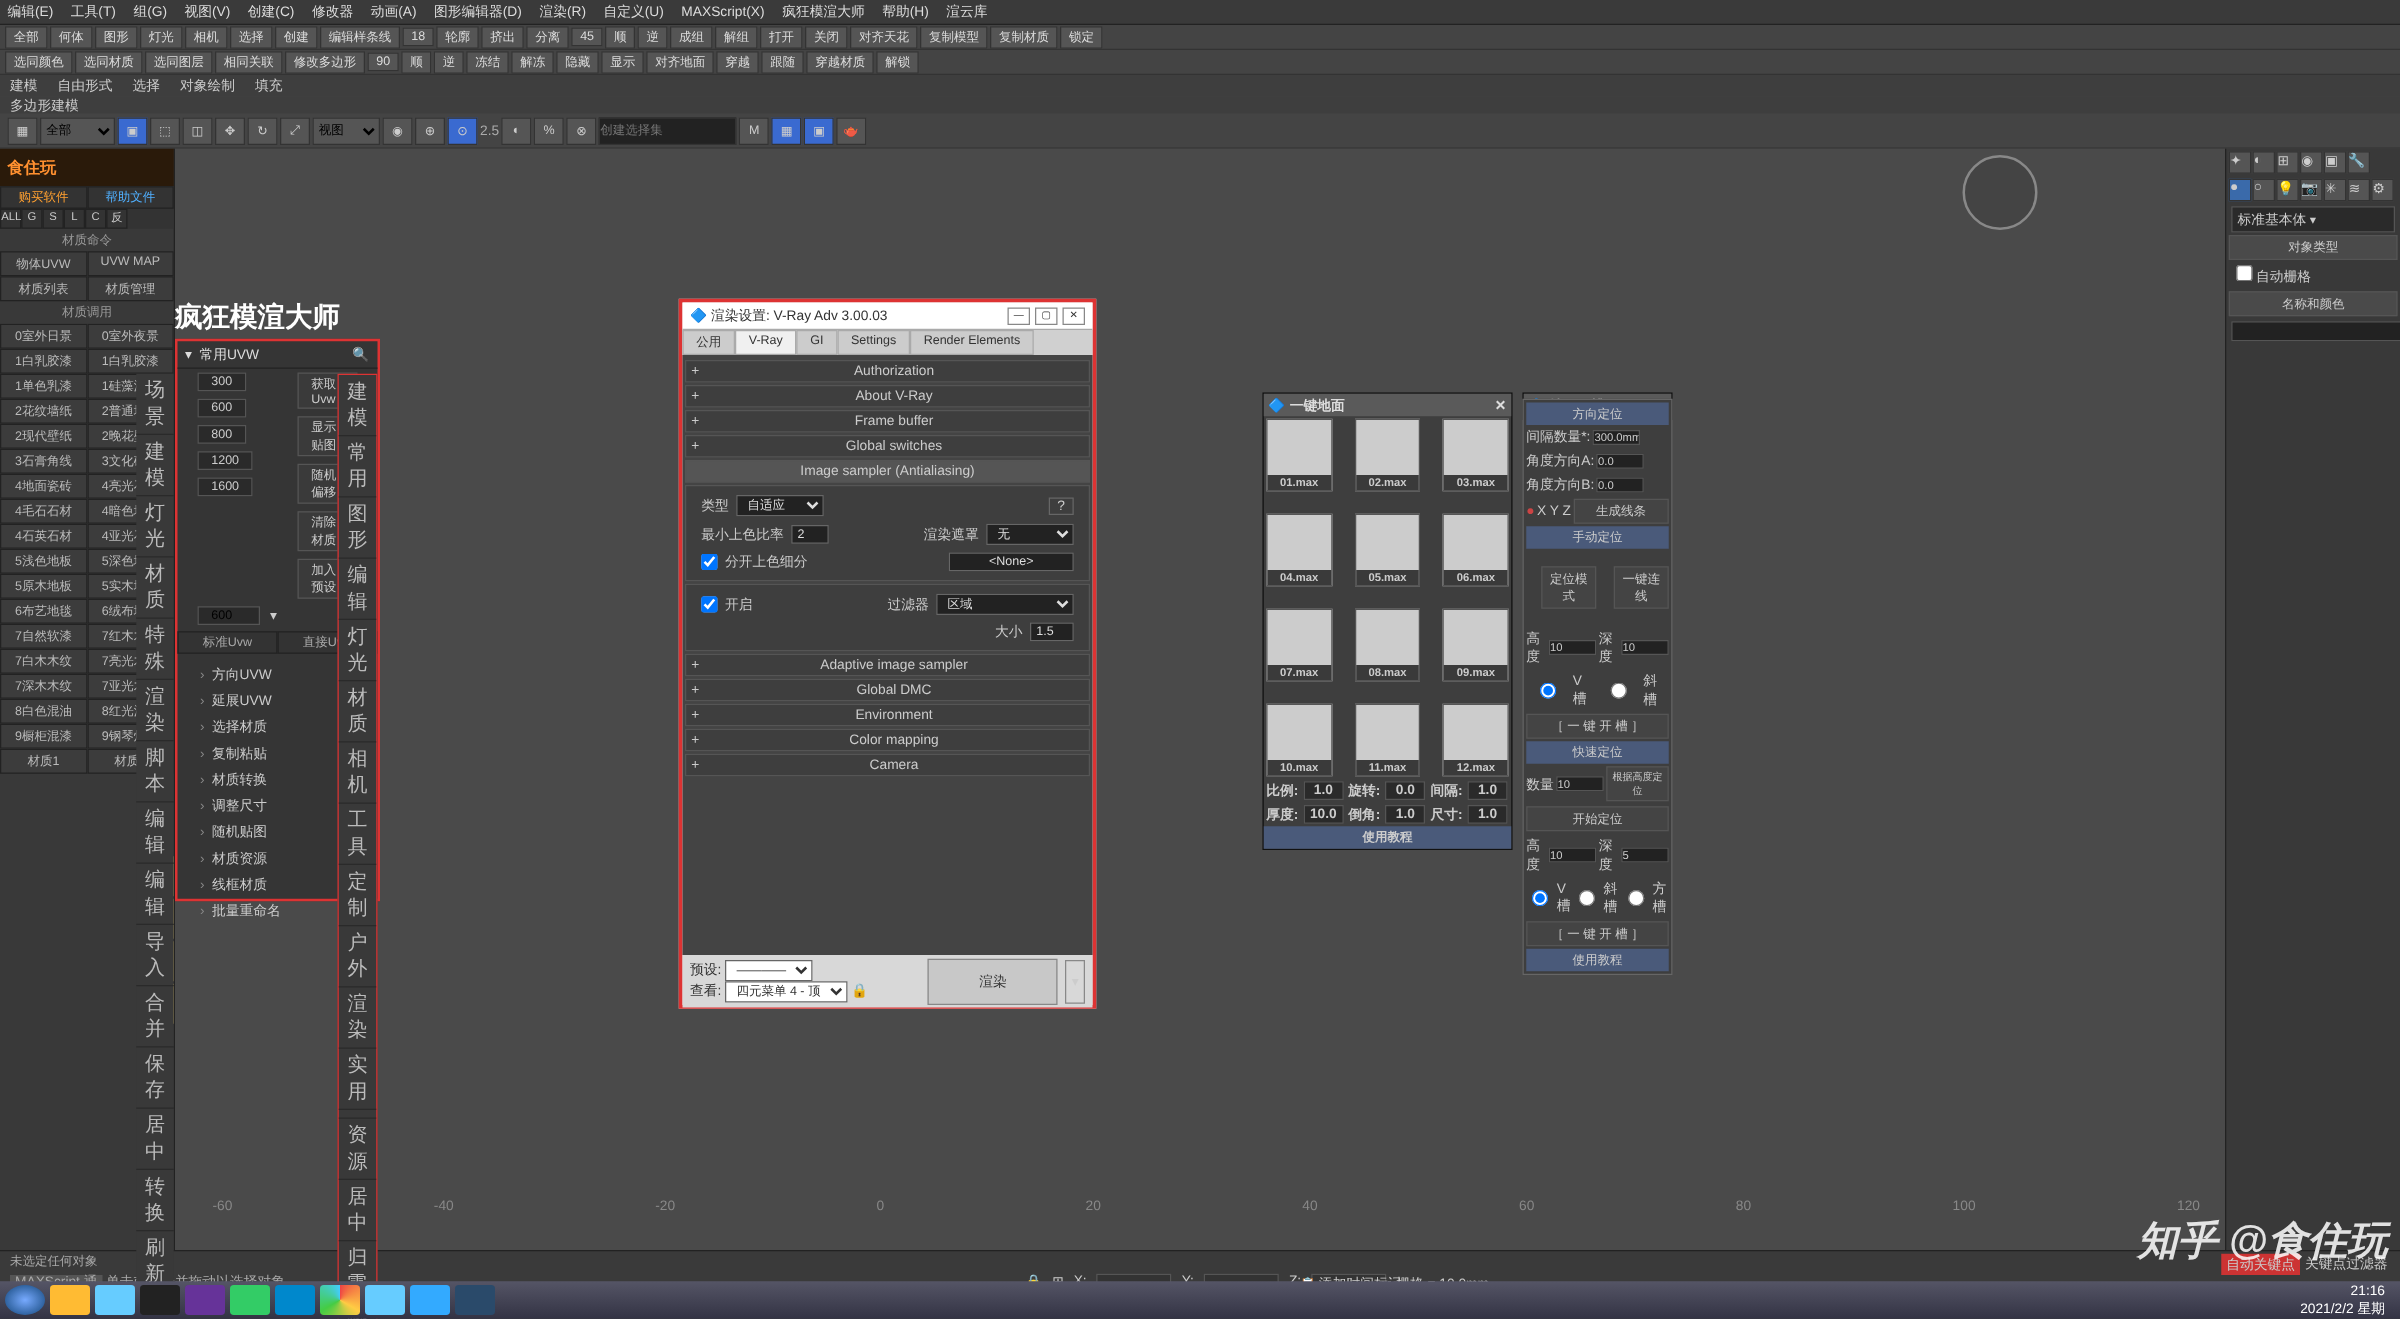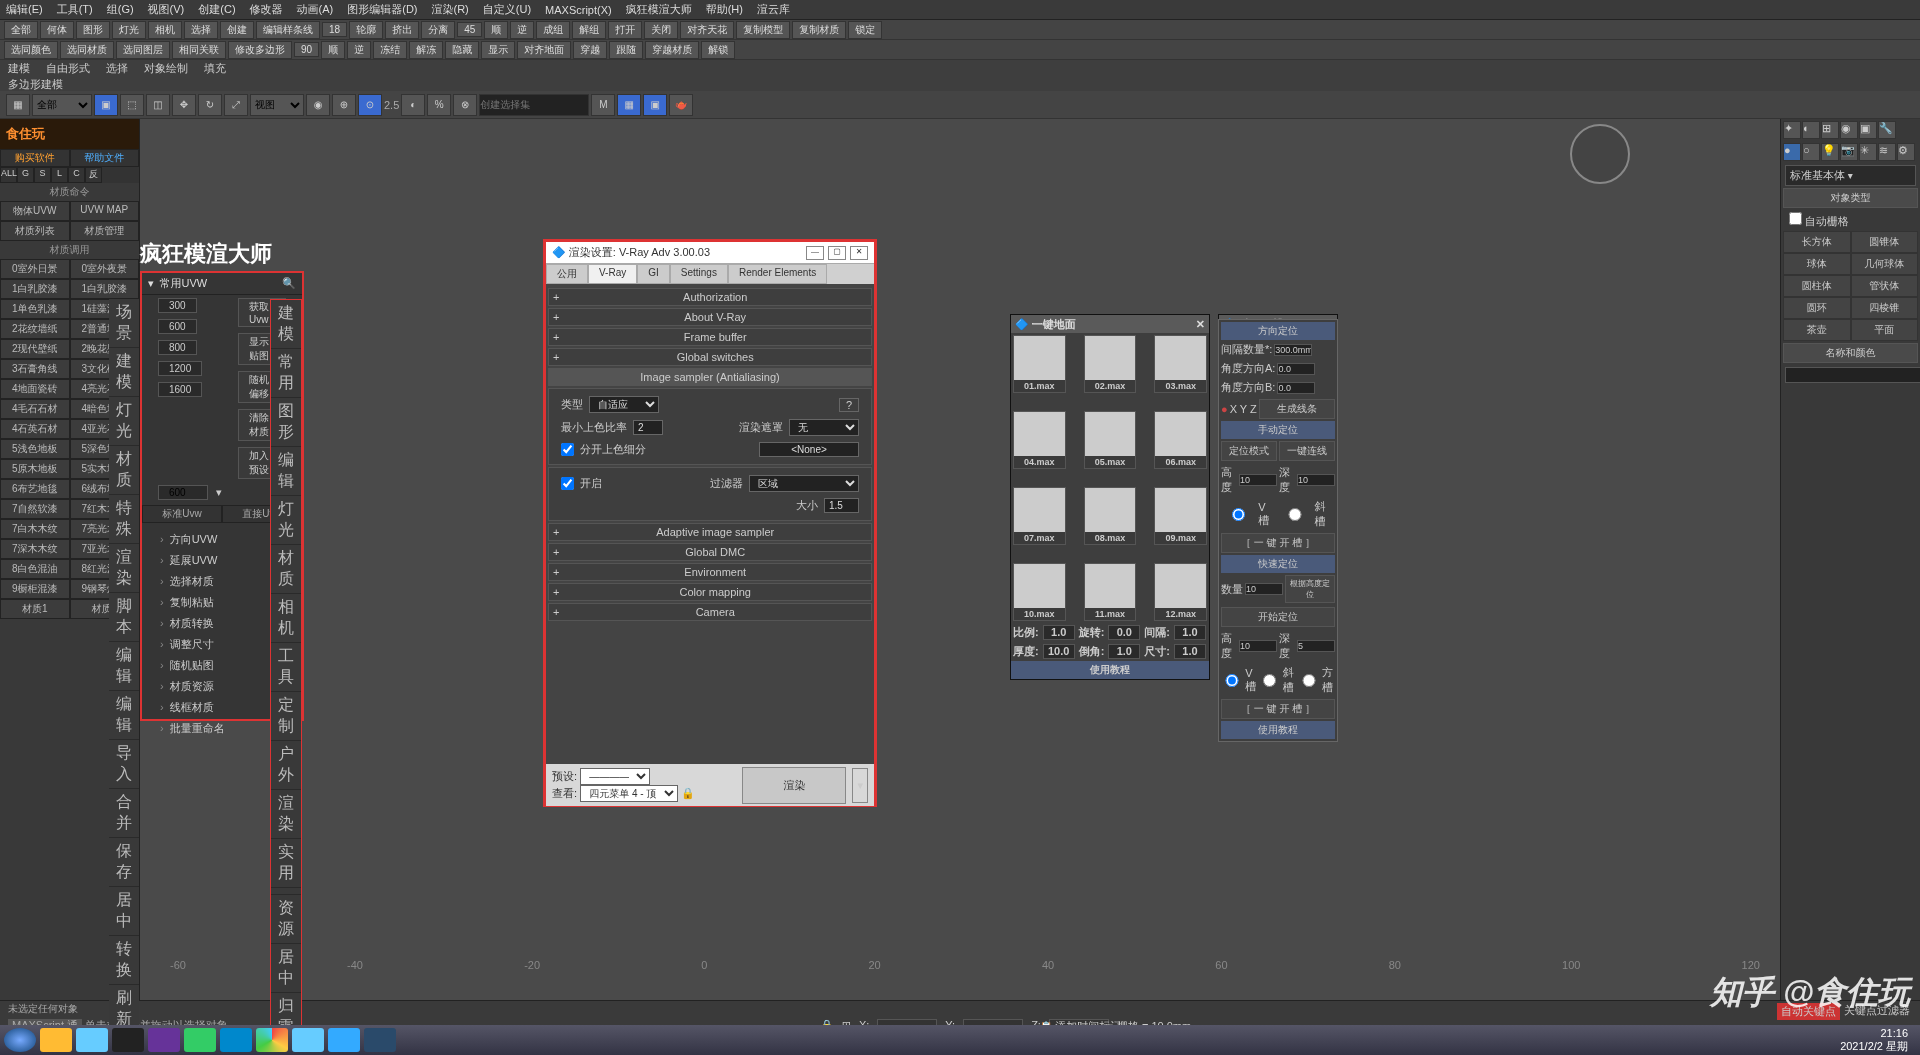--- a/index.html
+++ b/index.html
@@ -676,21 +676,21 @@
         <span>角度方向B:</span>
         <input value="0.0" style="">
       </div>
     <div class="pr">
         <span style="color:#c44">●</span>
         <span>X  Y  Z</span>
         <span class="wbtn" style="flex:1;margin:0">生成线条</span>
       </div>
     <div class="hd2">手动定位</div>
     <div class="pr">
-        <span class="wbtn" style="flex:1;margin:0">定位模式</span>
+        <span class="wbtn" style="flex:1;margin:12px">定位模式</span>
         <span class="wbtn" style="flex:1;margin:0">一键连线</span>
       </div>
     <div class="pr">
         <span>高度</span>
         <input value="10" style="">
         <span>深度</span>
         <input value="10" style="">
       </div>
     <div class="pr">
         <input type="radio" checked="" style="">
@@ -738,32 +738,20 @@
         <div class="ic">○</div>
         <div class="ic">💡</div>
         <div class="ic">📷</div>
         <div class="ic">✳</div>
         <div class="ic">≋</div>
         <div class="ic">⚙</div>
       </div>
     <div class="dd"><span>标准基本体</span> ▾</div>
     <div class="hd">对象类型</div>
     <div style="padding:2px 8px;font-size:10px"><input type="checkbox" style=""> <span>自动栅格</span></div>
-    <div class="btns2" id="rbtns">
-        <div class="b">长方体</div>
-        <div class="b">圆锥体</div>
-        <div class="b">球体</div>
-        <div class="b">几何球体</div>
-        <div class="b">圆柱体</div>
-        <div class="b">管状体</div>
-        <div class="b">圆环</div>
-        <div class="b">四棱锥</div>
-        <div class="b">茶壶</div>
-        <div class="b">平面</div>
-      </div>
     <div class="hd">名称和颜色</div>
     <div style="display:flex;padding:2px 4px;gap:2px">
         <input style="flex: 1 1 0%; background: rgb(34, 34, 34); border: 1px solid rgb(85, 85, 85); color: rgb(204, 204, 204);">
         <div style="width:18px;height:16px;background:#d4d"></div>
       </div>
   </div>
 
   <div class="ruler" id="ruler">
       <span>-60</span>
       <span>-40</span>

